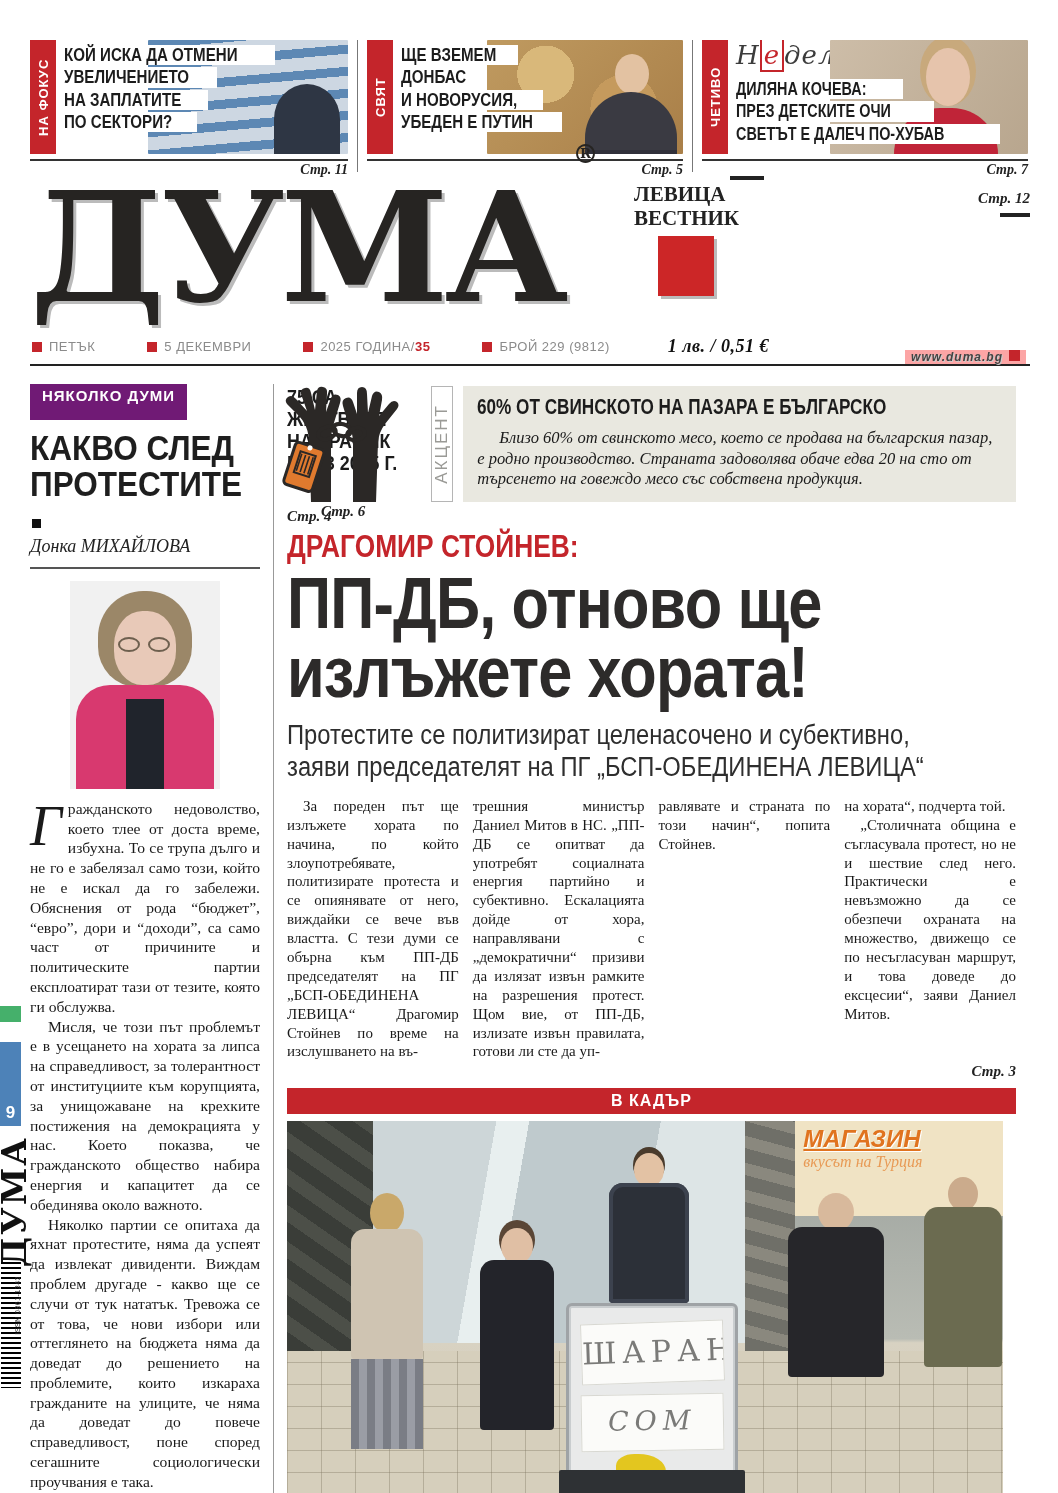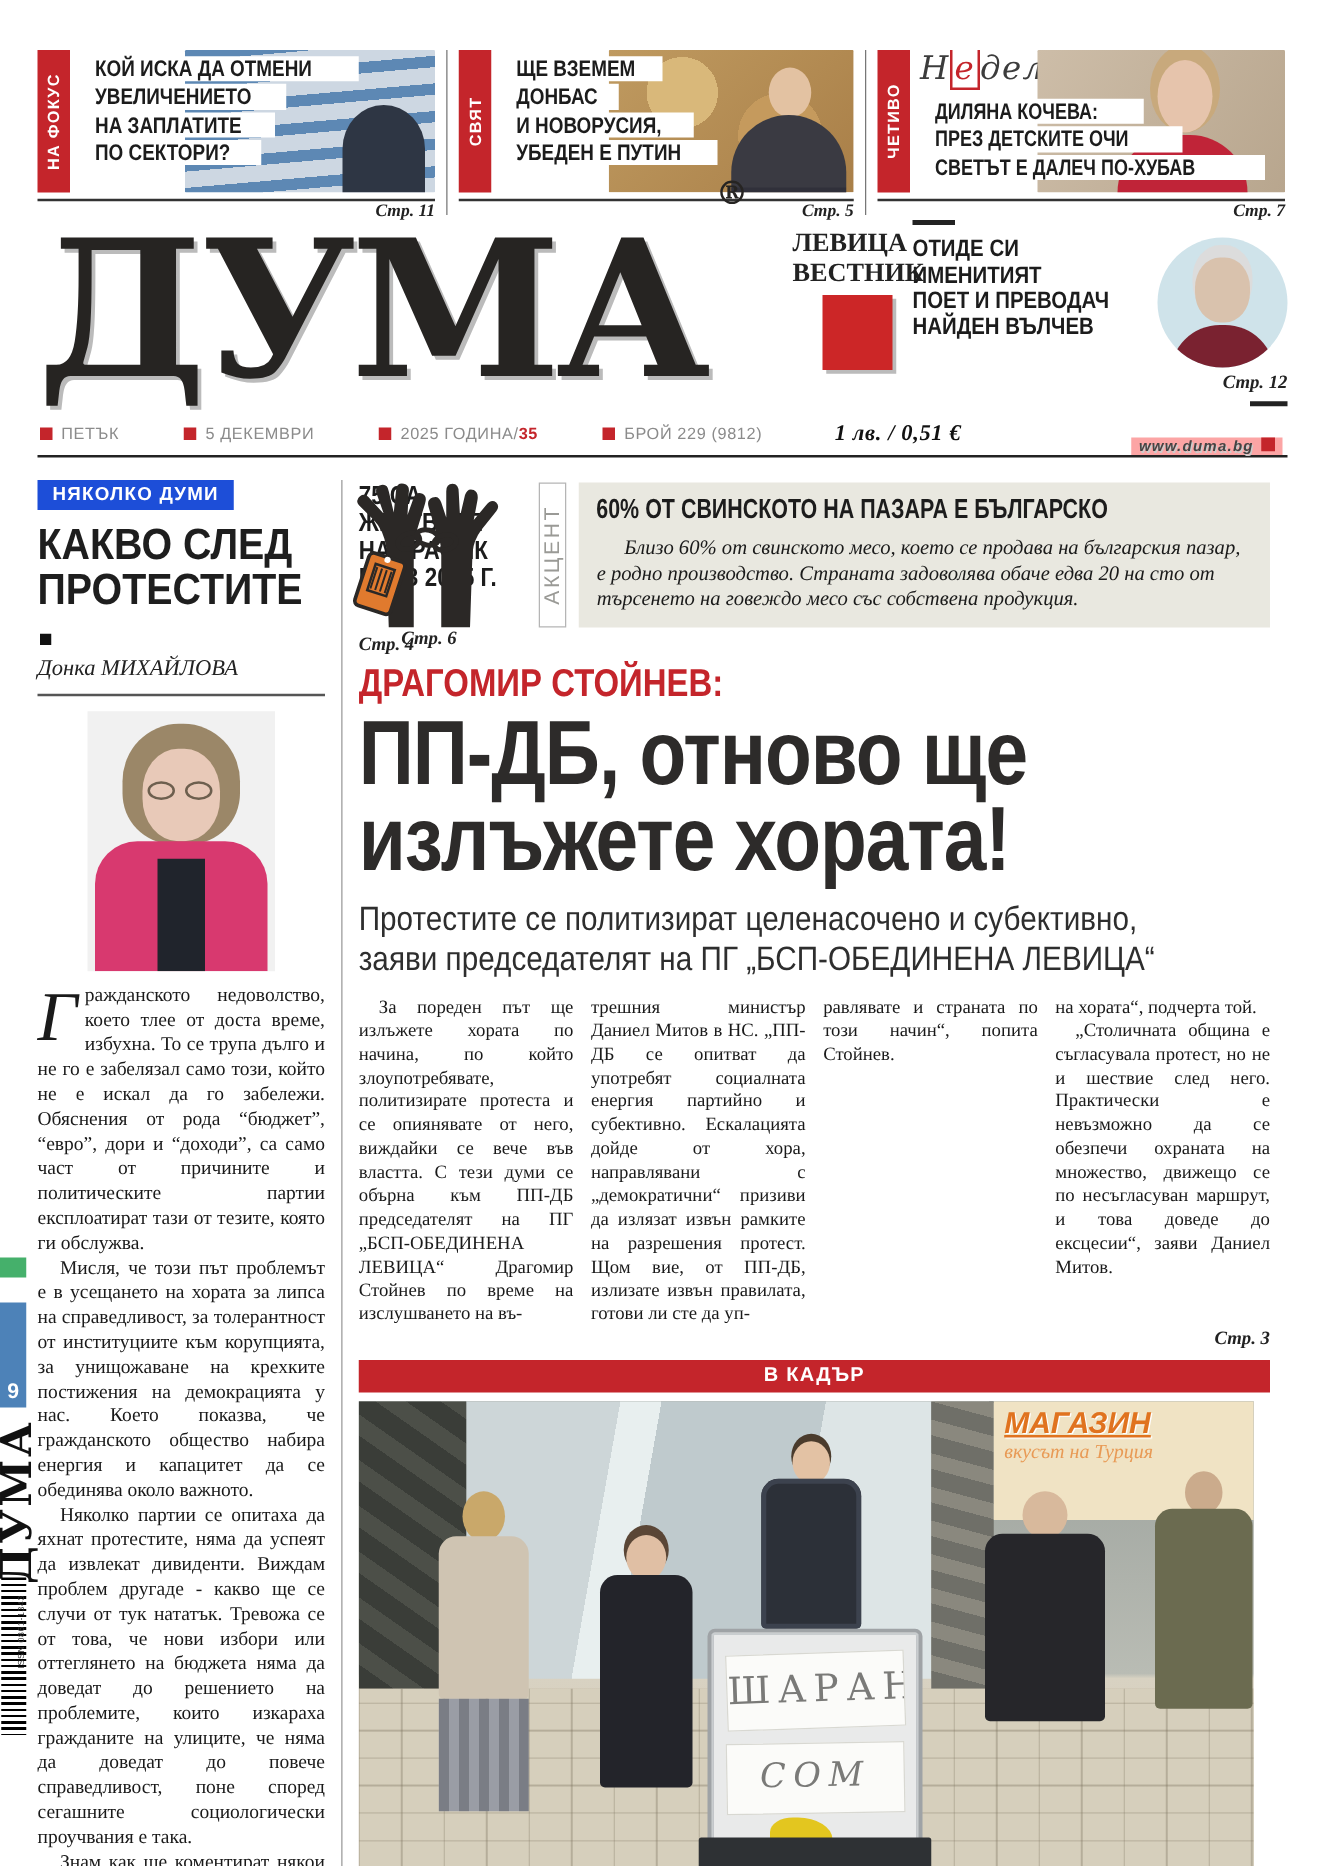--- a/index.html
+++ b/index.html
@@ -22,21 +22,20 @@
     font-size:13px; letter-spacing:1px; writing-mode:vertical-rl; transform:rotate(180deg);
     display:flex; align-items:center; justify-content:center;
   }
   .tbody { position:relative; flex:1; margin-left:6px; overflow:hidden; }
   .tphoto { position:absolute; top:0; right:0; height:114px; }
   .tlines { position:relative; z-index:2; padding-top:5px; }
   .tlines div { line-height:1.02; margin-bottom:2px; }
   .tlines span.hl {
     display:inline-block; background:#fff; color:#1c1c1c; font-weight:bold; font-size:18px;
     padding:1px 4px 1px 2px;
-    margin-left:12px;
   }
   .tfoot {
     border-top:2px solid #333; margin-top:5px; padding-top:1px; text-align:right;
     font-family:"Liberation Serif", serif; font-style:italic; font-weight:bold; font-size:14px; color:#222;
   }
   .nedelnik {
     font-family:"DejaVu Serif", serif; font-style:italic; font-size:26px; color:#3c3c3c;
     margin:0 0 4px 2px; letter-spacing:1px;
   }
   .nedelnik .ebox { border:2px solid #c4252b; padding:0 2px; color:#c4252b; }
@@ -112,22 +111,22 @@
     background:repeating-linear-gradient(180deg,#000 0 2px,#fff 2px 5px); }
   .edge-issn { position:absolute; left:14px; top:1276px; writing-mode:vertical-rl; transform:rotate(180deg);
     font-size:7px; color:#333; letter-spacing:.5px; }
 
   
   .content { position:absolute; left:30px; top:384px; width:1000px; display:flex; }
   .leftcol { width:244px; padding-right:13px; border-right:1px solid #999; }
   .maincol { width:742px; padding-left:13px; position:relative; }
 
   
-  .lab-red { display:inline-block; background:#1d4ed8; color:#fff; font-weight:bold; font-size:15px;
-    letter-spacing:1px; padding:3px 12px 4px; }
+  .lab-red { display:inline-block; background:#701a75; color:#fff; font-weight:bold; font-size:15px;
+    letter-spacing:1px; padding:3px 12px 16px; }
   .op-title { margin-top:10px; font-weight:bold; font-size:35px; line-height:1.04; color:#1e1e1e; }
   .op-bullet { width:9px; height:9px; background:#111; margin:16px 0 8px 2px; }
   .op-byline { font-family:"Liberation Serif", serif; font-style:italic; font-size:18px; color:#222; }
   .op-rule { height:2px; background:#555; margin:10px 0 12px; }
   .op-photo { width:150px; height:208px; margin:0 auto 10px; background:#f1f1f1; position:relative; overflow:hidden; }
   .op-photo .hair { position:absolute; left:28px; top:10px; width:94px; height:96px; background:#9b8768; border-radius:48% 48% 42% 42%; }
   .op-photo .face { position:absolute; left:44px; top:30px; width:62px; height:74px; background:#e8c9b8; border-radius:46%; }
   .op-photo .gl1,.op-photo .gl2 { position:absolute; top:56px; width:22px; height:15px; border:2px solid #6d5f4e; border-radius:50%; }
   .op-photo .gl1 { left:48px; } .op-photo .gl2 { left:78px; }
   .op-photo .jacket { position:absolute; left:6px; top:104px; width:138px; height:104px; background:#d8396f; border-radius:34px 34px 0 0; }
@@ -263,29 +262,20 @@
   <div class="masthead">
     <div class="duma"><span>ДУМА</span><sup>®</sup></div>
     <div class="tagline">
       <div>ЛЕВИЦА</div>
       <div>ВЕСТНИК</div>
     </div>
     <div class="redsq"></div>
 
     <div class="obit">
       <div class="dash"></div>
-      <div class="obit-flex">
-        <div class="obit-lines">
-          <div><span class="cx" style="--sx:.86">ОТИДЕ СИ</span></div>
-          <div><span class="cx" style="--sx:.86">ИМЕНИТИЯТ</span></div>
-          <div><span class="cx" style="--sx:.86">ПОЕТ И ПРЕВОДАЧ</span></div>
-          <div><span class="cx" style="--sx:.86">НАЙДЕН ВЪЛЧЕВ</span></div>
-        </div>
-        <div class="obit-photo"></div>
-      </div>
       <div class="obit-page">Стр. 12</div>
       <div class="dash2"></div>
     </div>
 
     <div class="dateline">
       <span class="dl-item">
           <span>ПЕТЪК</span>
         </span>
       <span class="dl-item">
           <span>5 ДЕКЕМВРИ</span>

